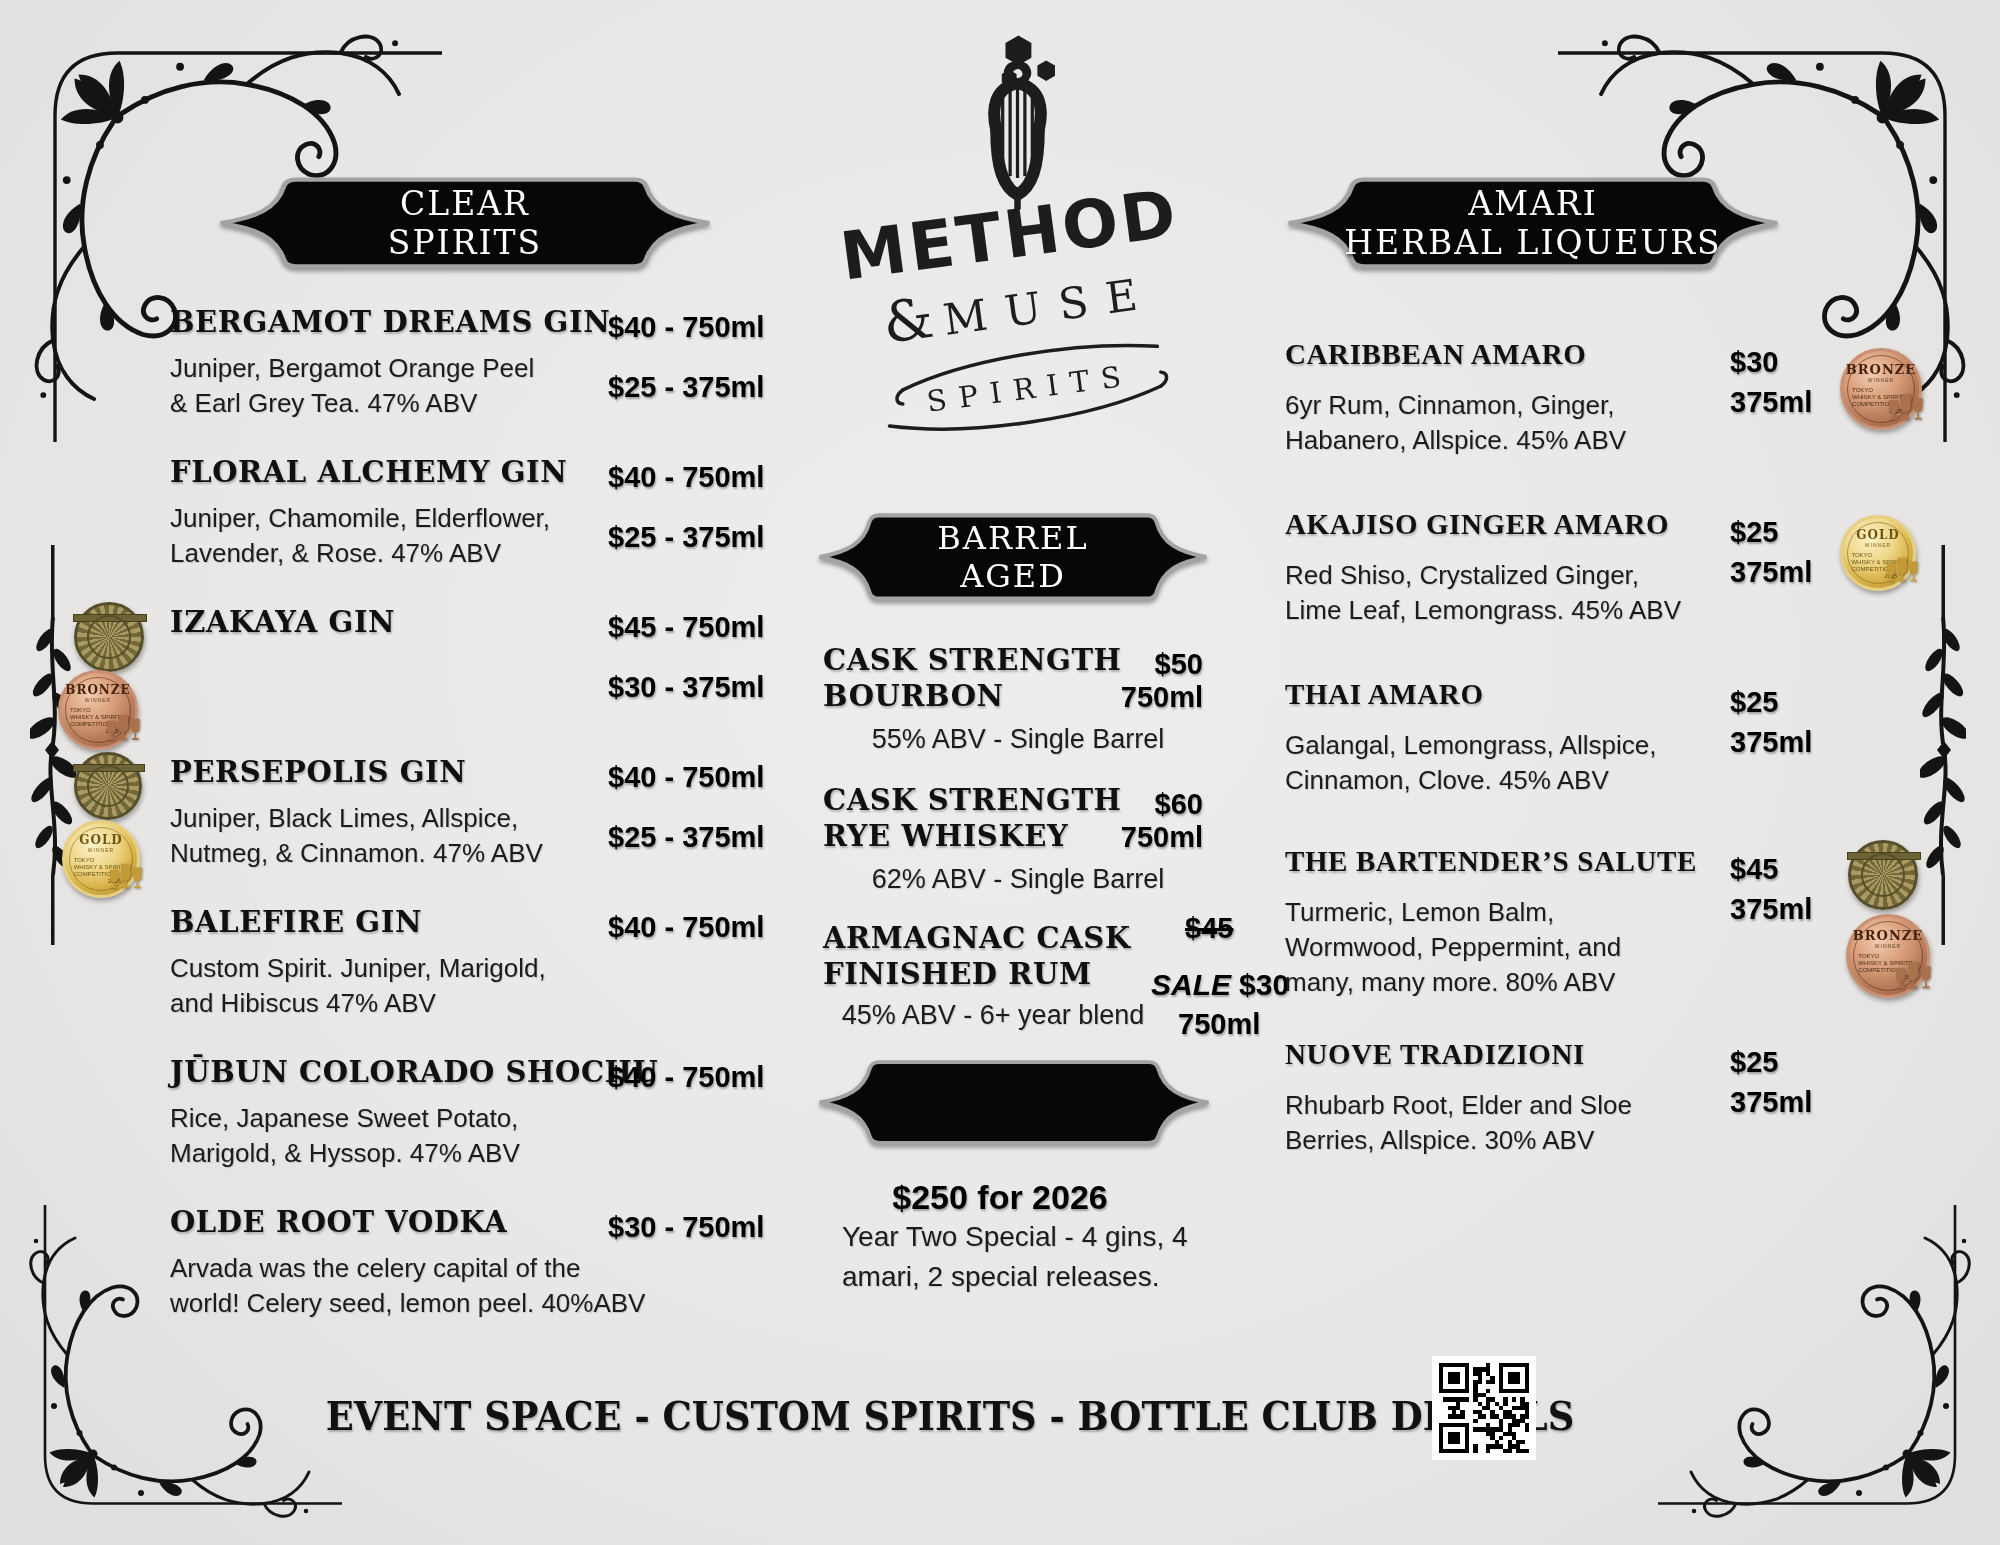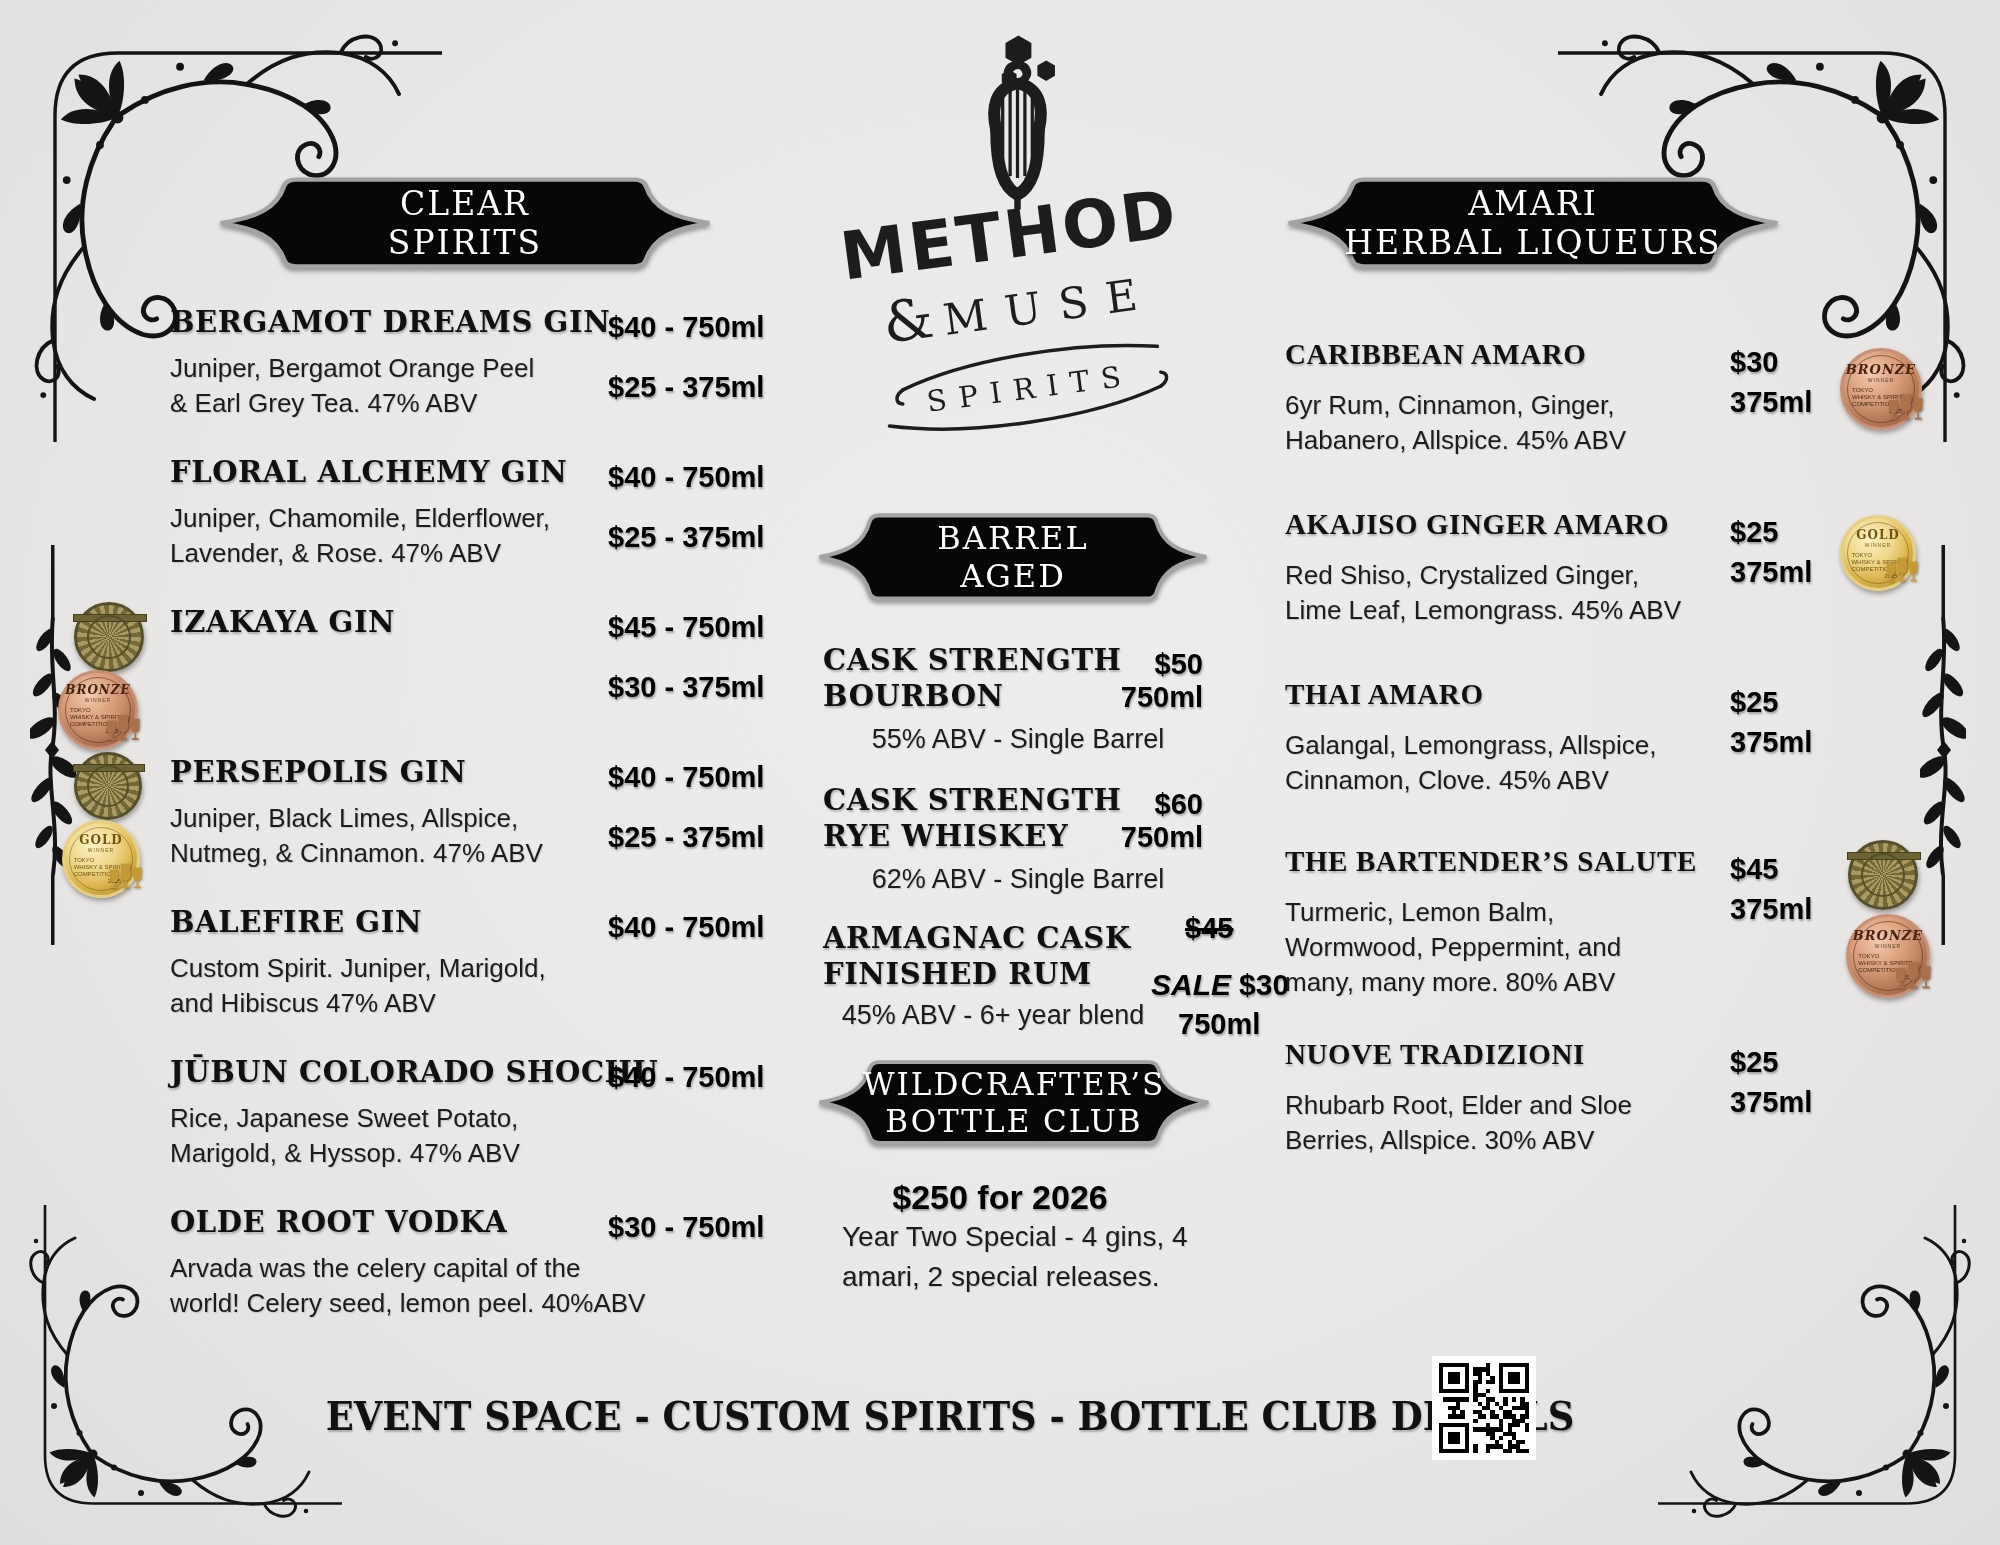--- a/index.html
+++ b/index.html
@@ -62,21 +62,21 @@
   .medal{position:absolute;}
   .m-circle{position:relative;width:100%;height:100%;border-radius:50%;
     display:flex;flex-direction:column;align-items:center;
     box-shadow:1px 3px 5px rgba(0,0,0,.35);}
   .m-circle::after{content:"";position:absolute;inset:4px;border-radius:50%;pointer-events:none;}
   .medal.bronze .m-circle{background:radial-gradient(circle at 38% 30%, #f2cbae 0%, #d89d79 38%, #b97e5c 62%, #8e5138 100%);border:3px solid #c98f72;}
   .medal.bronze .m-circle::after{border:1.5px solid rgba(92,43,24,.6);}
   .medal.gold .m-circle{background:radial-gradient(circle at 38% 30%, #fdf2c6 0%, #eed688 38%, #d9b44a 62%, #ab852c 100%);border:3px solid #e8cf7e;}
   .medal.gold .m-circle::after{border:1.5px solid rgba(122,92,18,.55);}
   .m-tier{font-family:"DejaVu Serif", serif;font-weight:700;letter-spacing:1px;margin-top:14%;}
-  .medal.bronze .m-tier{color:#46220f;font-style:italic;}
+  .medal.bronze .m-tier{color:#46220f;}
   .medal.gold .m-tier{color:#6e5410;}
   .m-win{font-size:5px;letter-spacing:1px;color:#5c3a20;}
   .medal.gold .m-win{color:#7a5c12;}
   .m-comp{font-size:6px;line-height:7px;text-align:left;align-self:flex-start;margin:4px 0 0 12%;color:#4a2c16;}
   .medal.gold .m-comp{color:#6e5410;}
   .m-year{font-size:6px;align-self:flex-end;margin-right:22%;color:#4a2c16;}
   .medal.gold .m-year{color:#6e5410;}
   .m-glasses{position:absolute;right:-10px;bottom:2px;width:52%;color:#a9714c;
     filter:drop-shadow(1px 1px 1px rgba(0,0,0,.3));}
   .medal.gold .m-glasses{color:#c49a36;}
@@ -234,24 +234,20 @@
       <use href="#ribbonShape"></use>
     </svg>
   <div class="bn-text" style="left:815px;top:508px;width:396px;height:98px;font-size:32px;line-height:38px">
     <div>BARREL</div>
     <div>AGED</div>
   </div>
 
   <svg class="bn" style="left:815px;top:1055px" width="398" height="95" viewBox="0 0 520 120" preserveAspectRatio="none">
       <use href="#ribbonShape"></use>
     </svg>
-  <div class="bn-text" style="left:815px;top:1055px;width:398px;height:95px;font-size:31px;line-height:37px">
-    <div>WILDCRAFTER’S</div>
-    <div>BOTTLE CLUB</div>
-  </div>
 
   <div class="litem" style="top:305px">
     <div class="iname">BERGAMOT DREAMS GIN</div>
     <div class="idesc">
       <div>Juniper, Bergamot Orange Peel</div>
       <div>&amp; Earl Grey Tea. 47% ABV</div>
     </div>
     <div class="price p1">$40 - 750ml</div>
     <div class="price p2">$25 - 375ml</div>
   </div>

